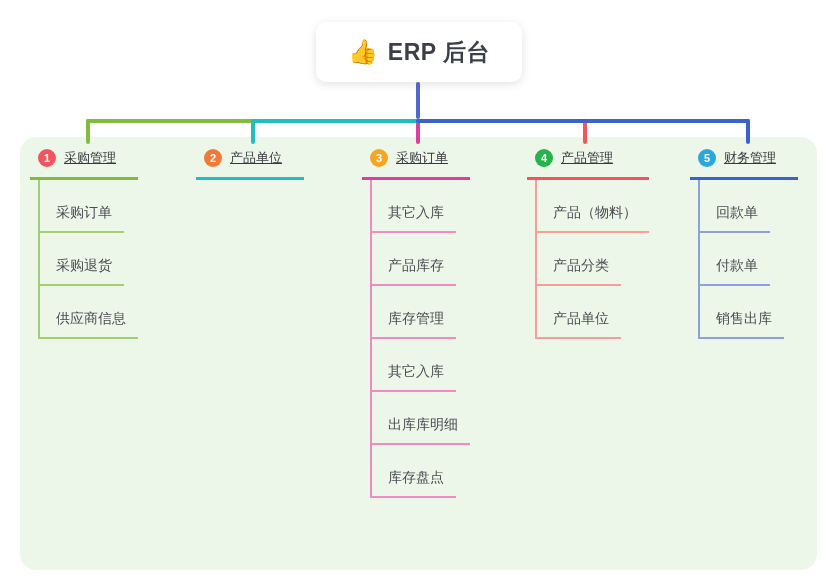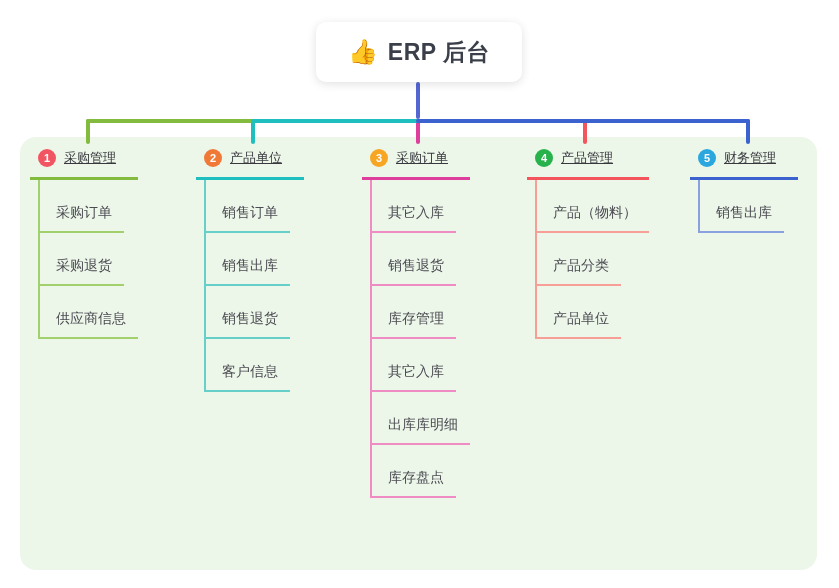--- a/index.html
+++ b/index.html
@@ -96,46 +96,32 @@
         <div class="child">
     <span class="child-label">供应商信息</span>
   </div>
       </div>
   </div>
     <div class="branch" style="left: 196px; --c: #20bfbf; --cl: #66cfca;">
     <div class="branch-title">
       <span class="badge" style="background: rgb(240, 121, 55);">2</span>
       <span class="branch-label">产品单位</span>
     </div>
-    <div class="children">
-        <div class="child">
-    <span class="child-label">销售订单</span>
-  </div>
-        <div class="child">
-    <span class="child-label">销售出库</span>
-  </div>
-        <div class="child">
-    <span class="child-label">销售退货</span>
-  </div>
-        <div class="child">
-    <span class="child-label">客户信息</span>
-  </div>
-      </div>
   </div>
     <div class="branch" style="left: 362px; --c: #de3f9c; --cl: #f08cc4;">
     <div class="branch-title">
       <span class="badge" style="background: rgb(246, 166, 35);">3</span>
       <span class="branch-label">采购订单</span>
     </div>
     <div class="children">
         <div class="child">
     <span class="child-label">其它入库</span>
   </div>
         <div class="child">
-    <span class="child-label">销售退货</span>
+    <span class="child-label">产品库存</span>
   </div>
         <div class="child">
     <span class="child-label">库存管理</span>
   </div>
         <div class="child">
     <span class="child-label">其它入库</span>
   </div>
         <div class="child">
     <span class="child-label">出库库明细</span>
   </div>
@@ -161,17 +147,23 @@
   </div>
       </div>
   </div>
     <div class="branch" style="left: 690px; --c: #3b62cf; --cl: #8ba0de;">
     <div class="branch-title">
       <span class="badge" style="background: rgb(42, 167, 222);">5</span>
       <span class="branch-label">财务管理</span>
     </div>
     <div class="children">
         <div class="child">
+    <span class="child-label">回款单</span>
+  </div>
+        <div class="child">
+    <span class="child-label">付款单</span>
+  </div>
+        <div class="child">
     <span class="child-label">销售出库</span>
   </div>
       </div>
   </div>
   </div>
 
 </body></html>

